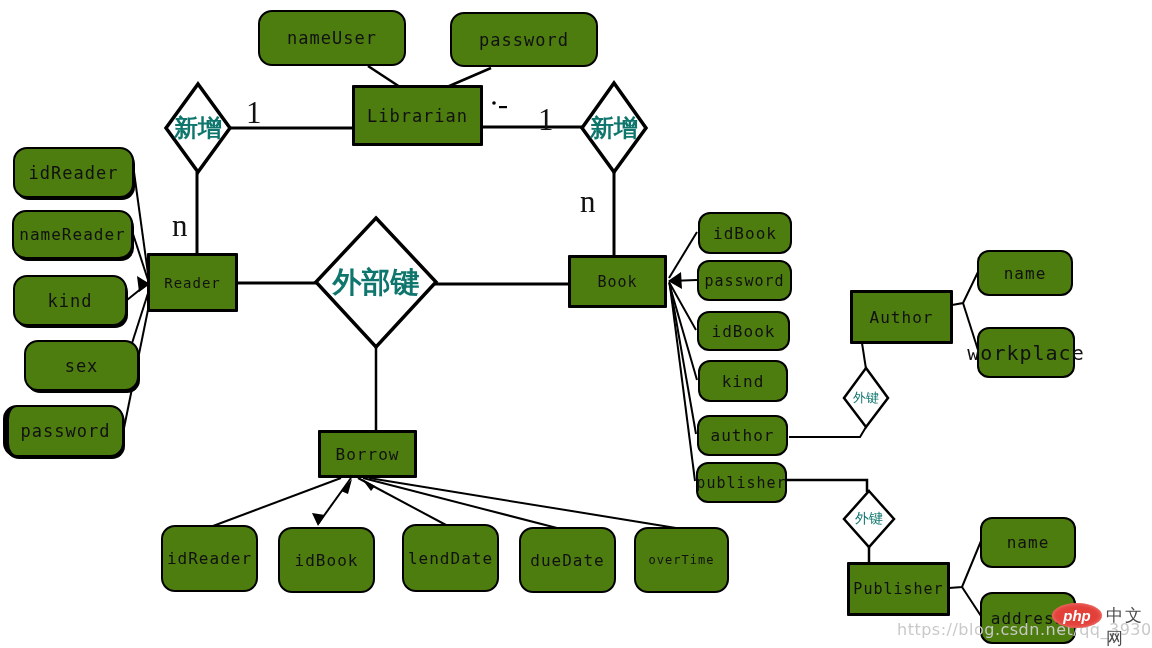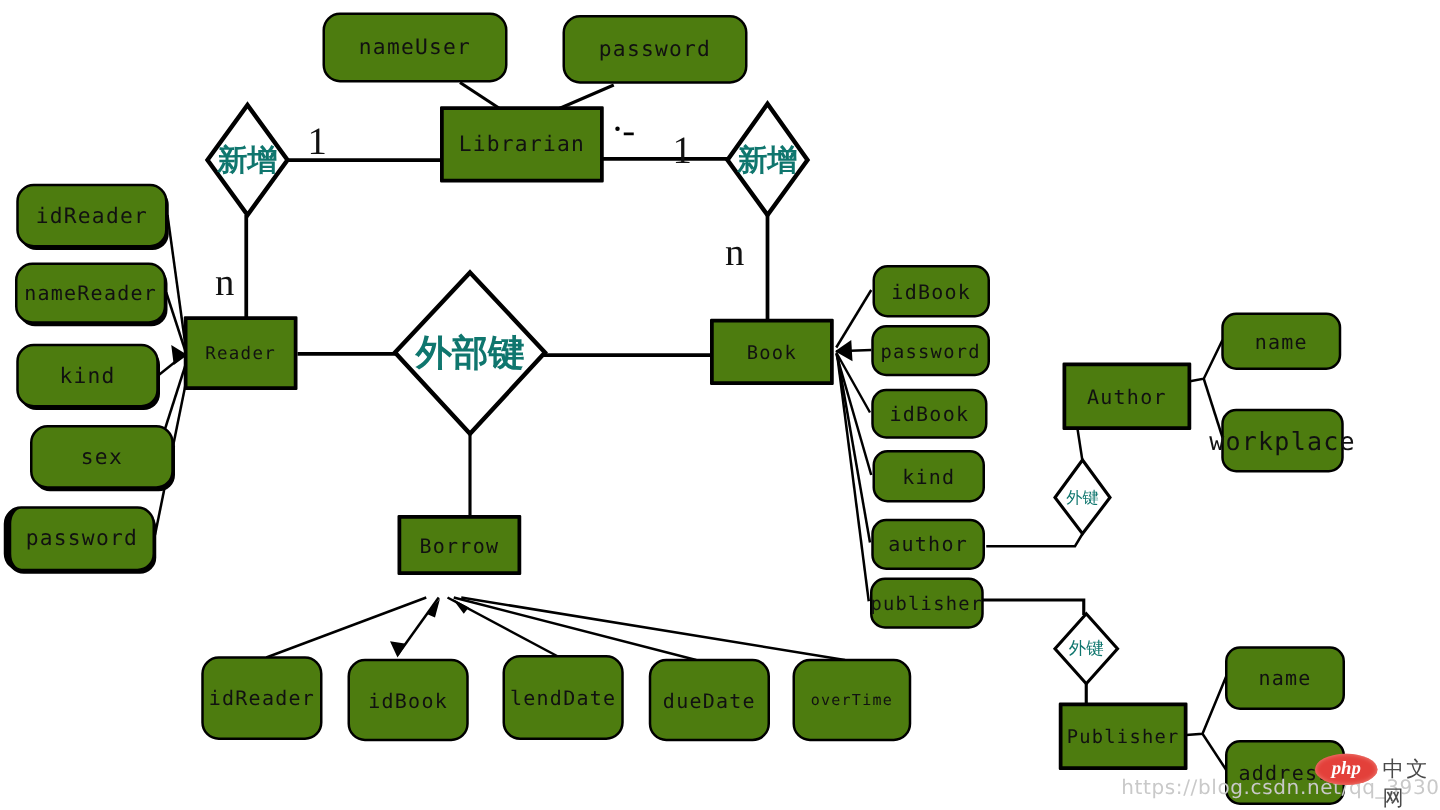--- a/index.html
+++ b/index.html
@@ -14,21 +14,21 @@
   .entity{border-radius:1px;font-size:16px;border-width:3px;}
   .sketch{box-shadow:2px 3px 0 -1px #000;}
   .thickleft{border-left-width:6px;}
   .dlabel{position:absolute;z-index:3;display:flex;align-items:center;justify-content:center;
           font-family:Liberation Serif, serif;font-weight:bold;color:#0f766e;}
   .card{position:absolute;z-index:3;font-family:"Liberation Serif","DejaVu Serif",serif;
         font-size:31px;color:#111;}
   .wm-logo{position:absolute;z-index:6;width:50px;height:25px;border-radius:50%;
            background:#e3403a;color:#fff;display:flex;align-items:center;justify-content:center;
            font-style:italic;font-weight:bold;font-size:15px;
-           font-family:Liberation Serif, serif;
+           font-family:Liberation Sans, sans-serif;
            box-shadow:inset 0 0 4px #f08a80;}
   .wm-site{position:absolute;z-index:6;font-size:17px;color:#4a4a4a;letter-spacing:2px;
            font-family:"DejaVu Sans","Liberation Sans",sans-serif;}
   .wm-url{position:absolute;z-index:5;font-size:16px;color:#c9c9c9;letter-spacing:.5px;
           font-family:"DejaVu Sans","Liberation Sans",sans-serif;}
 </style>
 </head>
 <body>
 
 <div id="stage">
@@ -115,21 +115,21 @@
   <div class="box attr-sm" style="left:696px;top:462px;width:91px;height:41px;font-size:15px">publisher</div>
 
   <div class="box entity" style="left:850px;top:290px;width:103px;height:54px">Author</div>
   <div class="box attr-sm" style="left:977px;top:250px;width:96px;height:46px">name</div>
   <div class="box attr-sm" style="left:977px;top:327px;width:98px;height:51px;font-size:20px">workplace</div>
 
   <div class="box entity" style="left:847px;top:562px;width:103px;height:54px;font-size:15px">Publisher</div>
   <div class="box attr-sm" style="left:980px;top:517px;width:96px;height:51px">name</div>
   <div class="box attr-sm" style="left:980px;top:592px;width:96px;height:52px">address</div>
 
-  <div class="box entity" style="left:318px;top:412px;width:99px;height:48px">Borrow</div>
+  <div class="box entity" style="left:318px;top:430px;width:99px;height:48px">Borrow</div>
   <div class="box attr" style="left:161px;top:525px;width:97px;height:67px;font-size:16px">idReader</div>
   <div class="box attr" style="left:278px;top:527px;width:97px;height:66px;font-size:16px">idBook</div>
   <div class="box attr" style="left:519px;top:527px;width:97px;height:66px;font-size:16px">dueDate</div>
   <div class="box attr" style="left:402px;top:524px;width:97px;height:68px;font-size:16px">lendDate</div>
   <div class="box attr" style="left:634px;top:527px;width:95px;height:66px;font-size:12px">overTime</div>
 
   <span class="dlabel" style="left:164px;top:83px;width:68px;height:90px;font-size:24px">新增</span>
   <span class="dlabel" style="left:580px;top:82px;width:68px;height:91px;font-size:24px">新增</span>
   <span class="dlabel" style="left:315px;top:217px;width:122px;height:131px;font-size:29px">外部键</span>
   <span class="dlabel" style="left:843px;top:367px;width:46px;height:61px;font-size:13px;font-weight:normal">外键</span>

